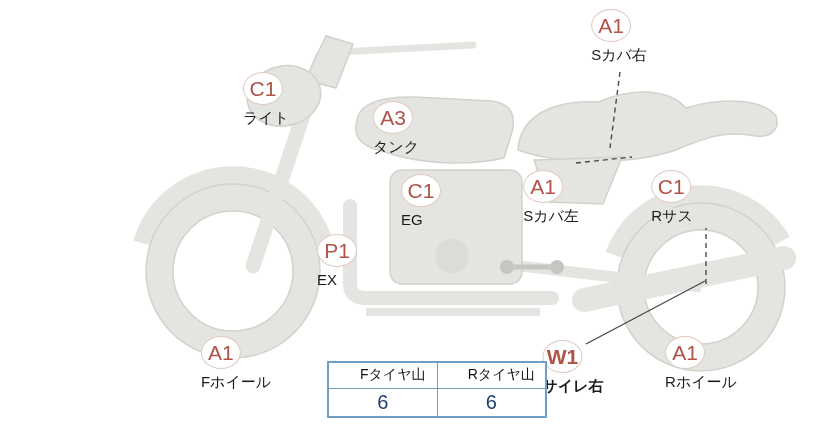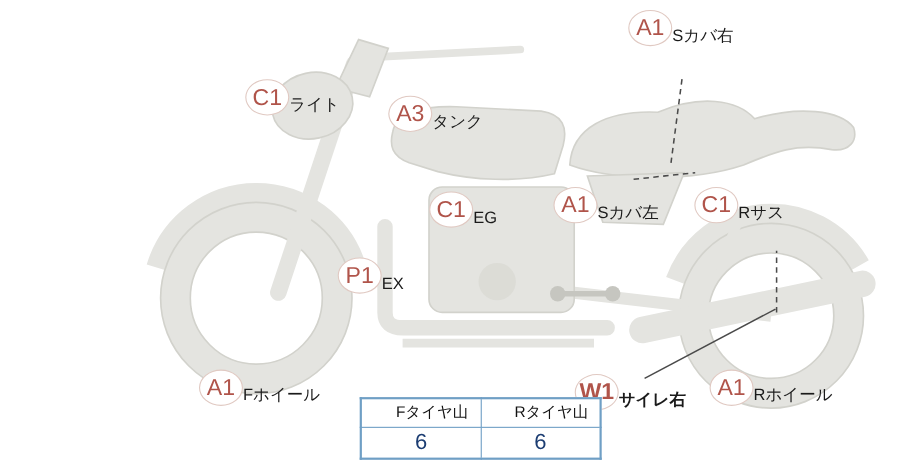--- a/index.html
+++ b/index.html
@@ -18,21 +18,22 @@
   .bk-hole  { fill: #ffffff; stroke: var(--bike-stroke, #d2d2cc); stroke-width: 1.5; }
   .bk-pipe  { fill: none; stroke: var(--bike-fill, #e4e4e0); }
   .bk-dark  { fill: #c6c6c0; stroke: none; }
   .ann      { fill: none; stroke: #4a4a4a; stroke-width: 1.4; }
   .ann-dash { stroke-dasharray: 5 4; }
 
   .marker {
     position: absolute;
     transform: translateX(-50%);
     display: flex;
-    align-items: flex-end;
+    flex-direction: column;
+    align-items: flex-start;
     z-index: 2;
   }
   .badge {
     width: 40px;
     height: 33px;
     border: 1.5px solid var(--badge-border, #e0c9c2);
     border-radius: 50%;
     background: #ffffff;
     display: flex;
     align-items: center;
@@ -114,21 +115,21 @@
     <path class="ann ann-dash" d="M576 163 L632 157"></path>
     <path class="ann" d="M586 344 L705 281"></path>
     <path class="ann ann-dash" d="M706 284 L706 228"></path>
   </g>
 </svg>
 
 <div class="marker" style="left:266px; top:72px;">
   <div class="badge">C1</div>
   <div class="part">ライト</div>
 </div>
-<div class="marker" style="left:396px; top:87px;">
+<div class="marker" style="left:396px; top:101px;">
   <div class="badge">A3</div>
   <div class="part">タンク</div>
 </div>
 <div class="marker" style="left:619px; top:9px;">
   <div class="badge">A1</div>
   <div class="part">Sカバ右</div>
 </div>
 <div class="marker" style="left:421px; top:174px;">
   <div class="badge">C1</div>
   <div class="part">EG</div>

